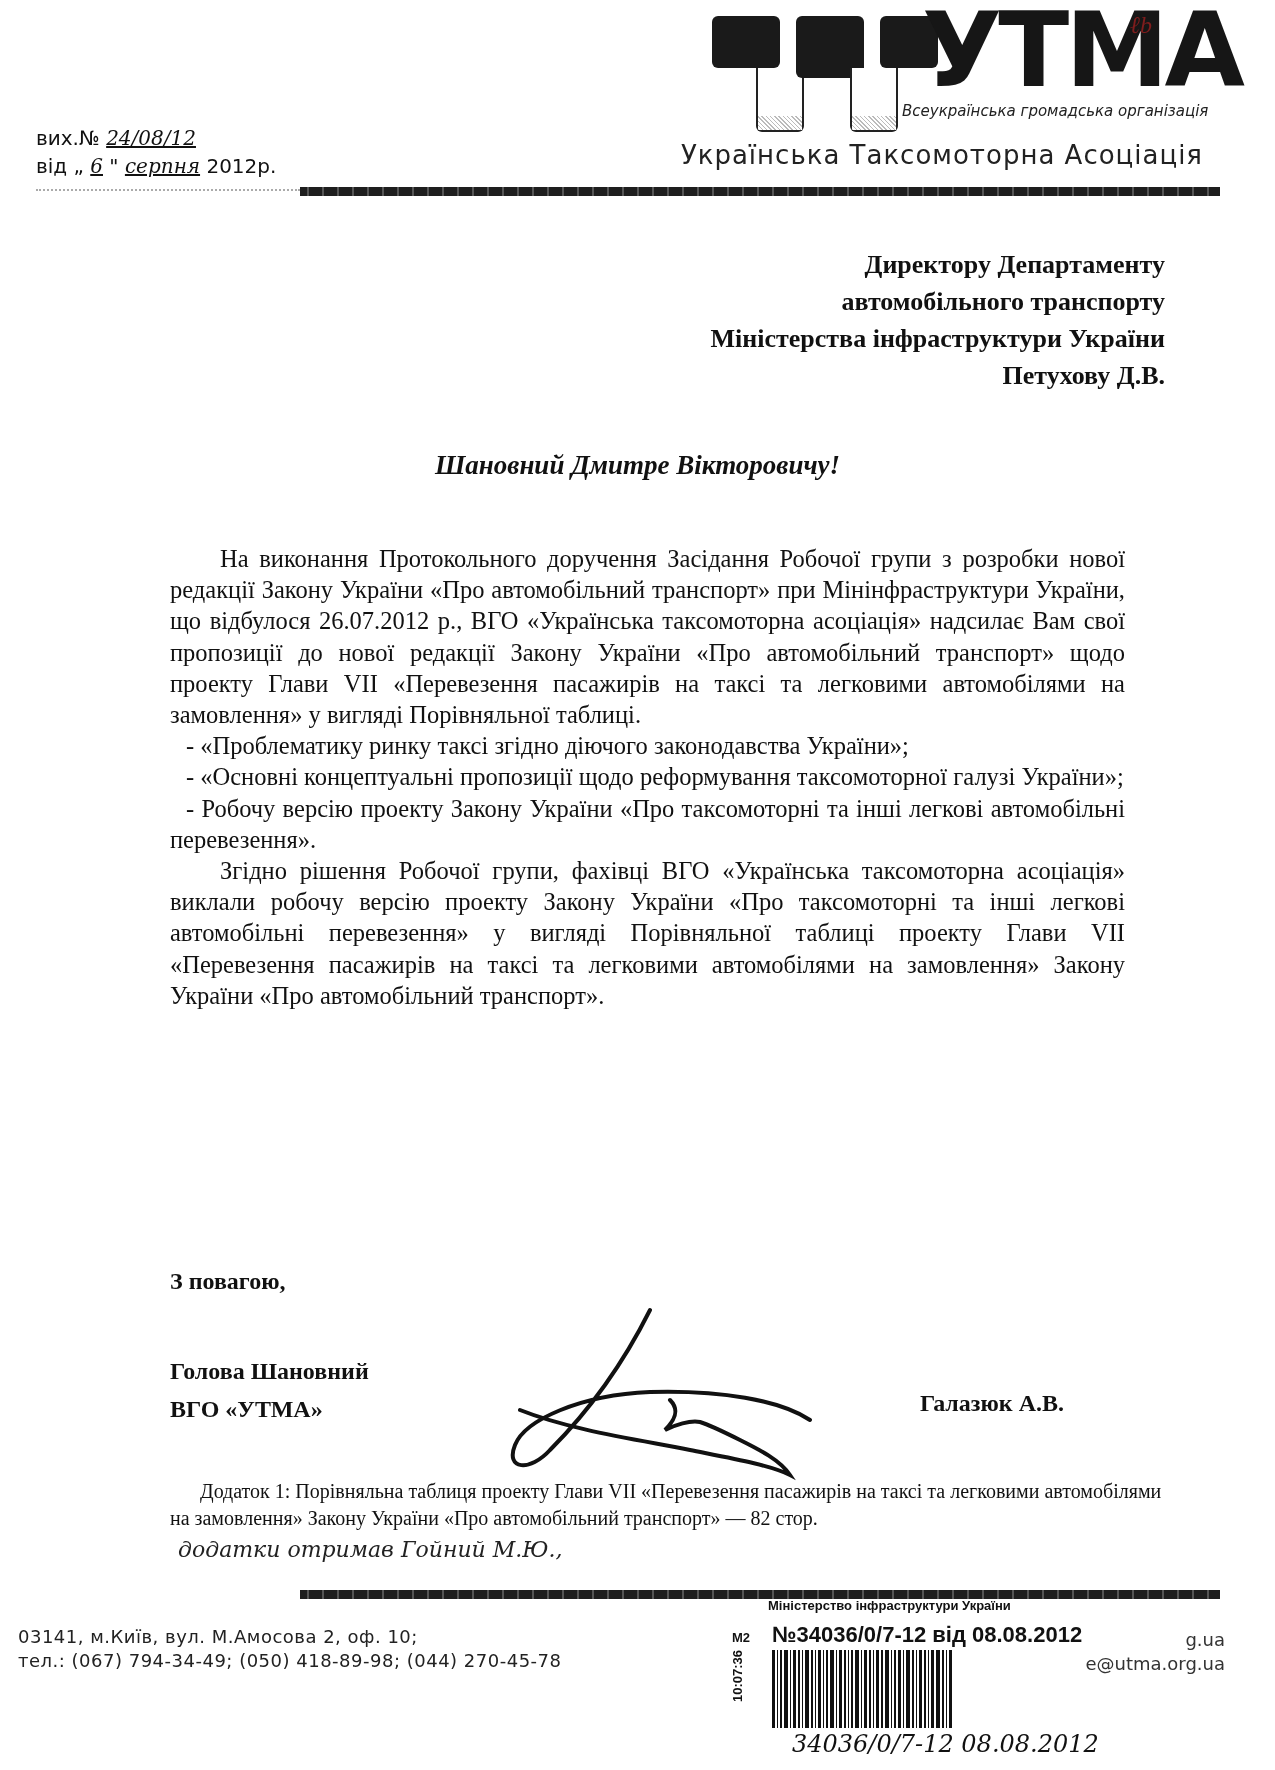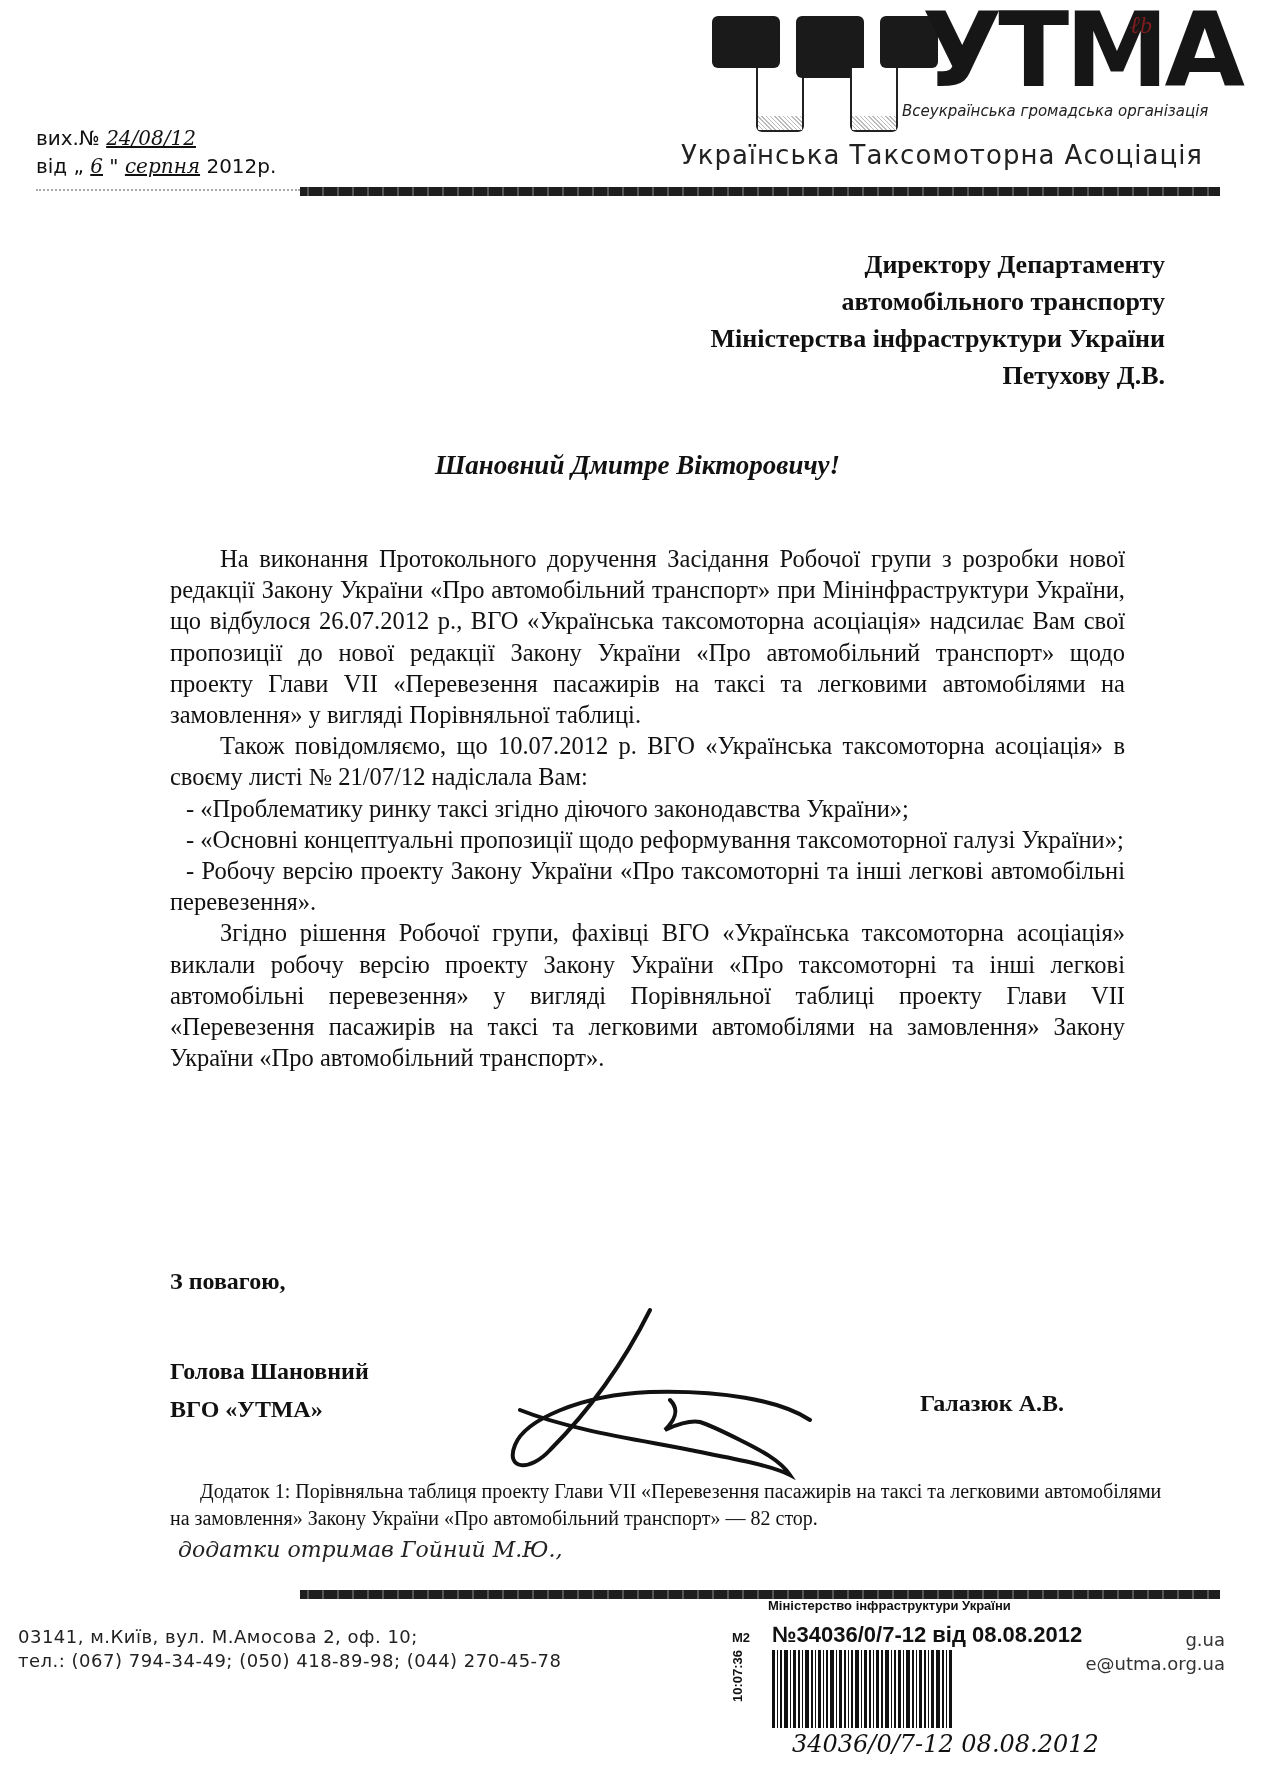--- a/index.html
+++ b/index.html
@@ -91,21 +91,20 @@
   <div>Директору Департаменту</div>
   <div>автомобільного транспорту</div>
   <div>Міністерства інфраструктури України</div>
   <div>Петухову Д.В.</div>
 </div>
 
 <div class="abs salutation">Шановний Дмитре Вікторовичу!</div>
 
 <div class="abs body-text">
   <p>На виконання Протокольного доручення Засідання Робочої групи з розробки нової редакції Закону України «Про автомобільний транспорт» при Мінінфраструктури України, що відбулося 26.07.2012 р., ВГО «Українська таксомоторна асоціація» надсилає Вам свої пропозиції до нової редакції Закону України «Про автомобільний транспорт» щодо проекту Глави VII «Перевезення пасажирів на таксі та легковими автомобілями на замовлення» у вигляді Порівняльної таблиці.</p>
-  <p>Також повідомляємо, що 10.07.2012 р. ВГО «Українська таксомоторна асоціація» в своєму листі № 21/07/12 надіслала Вам:</p>
   <p class="list">- «Проблематику ринку таксі згідно діючого законодавства України»;</p>
   <p class="list">- «Основні концептуальні пропозиції щодо реформування таксомоторної галузі України»;</p>
   <p class="list">- Робочу версію проекту Закону України «Про таксомоторні та інші легкові автомобільні перевезення».</p>
   <p>Згідно рішення Робочої групи, фахівці ВГО «Українська таксомоторна асоціація» виклали робочу версію проекту Закону України «Про таксомоторні та інші легкові автомобільні перевезення» у вигляді Порівняльної таблиці проекту Глави VII «Перевезення пасажирів на таксі та легковими автомобілями на замовлення» Закону України «Про автомобільний транспорт».</p>
 </div>
 
 <div class="abs closing">З повагою,</div>
 <div class="abs sign-pos">
   <div>Голова Шановний</div>
   <div>ВГО «УТМА»</div>

